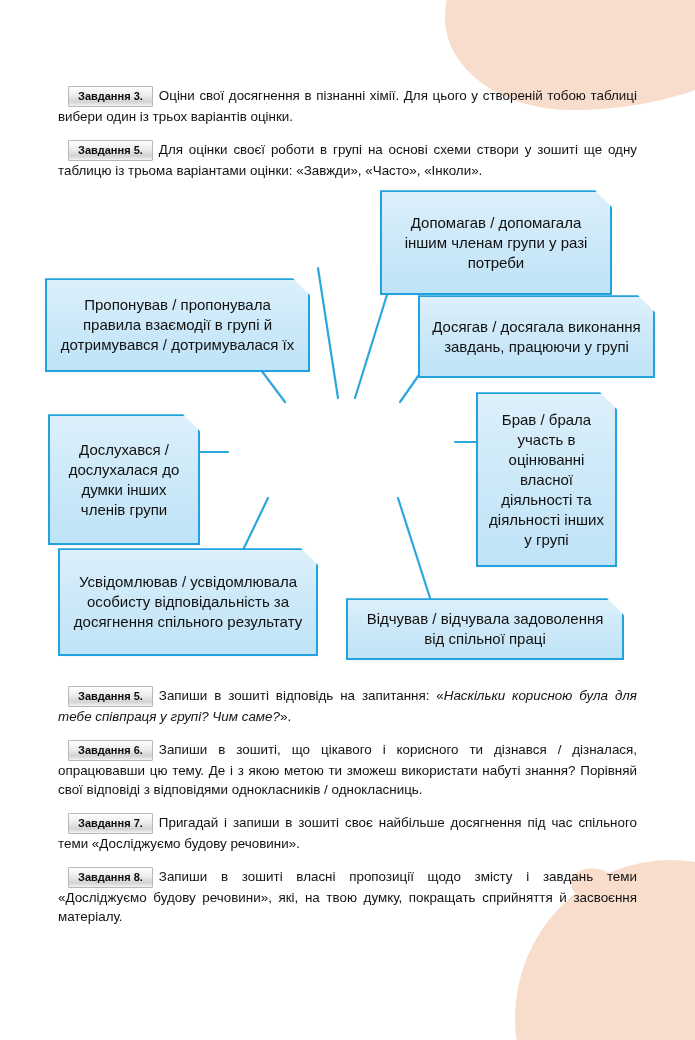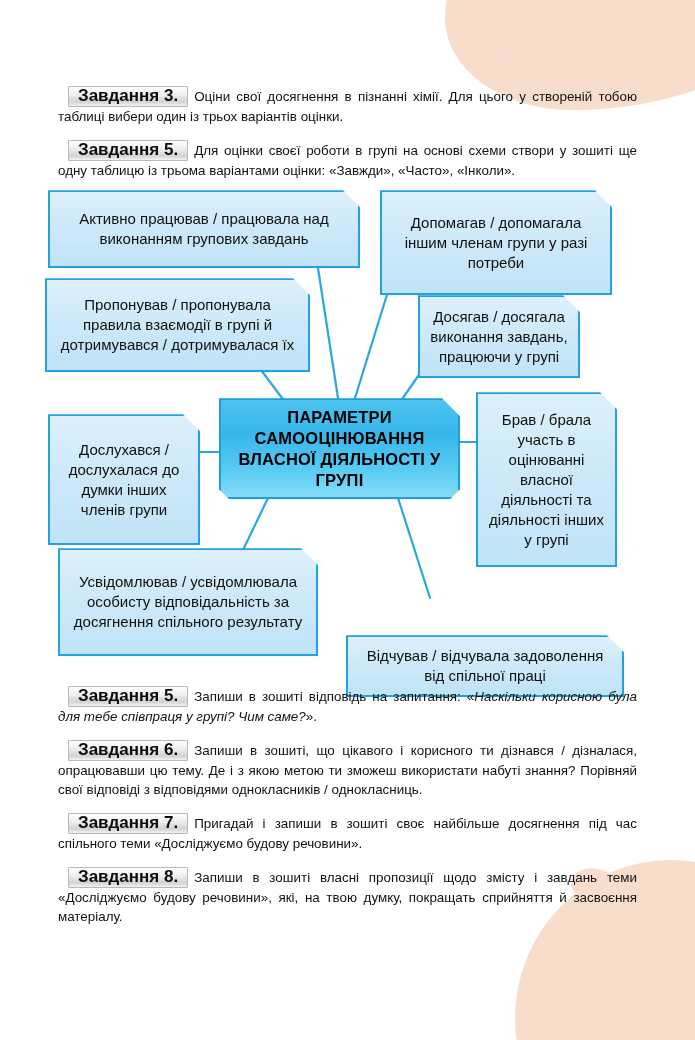--- a/index.html
+++ b/index.html
@@ -59,21 +59,21 @@
     color: #121212;
     text-align: justify;
     margin-bottom: 13px;
     text-indent: 0;
   }
   .task-para.last { margin-bottom: 0; }
 
   .task-tag {
     display: inline-block;
     font-weight: bold;
-    font-size: 17px;
+    font-size: 11px;
     color: #0d0d0d;
     background: linear-gradient(to bottom, #ffffff 0%, #ececec 45%, #d2d2d2 78%, #f3f3f3 100%);
     border: 1px solid #b8b8b8;
     border-radius: 1px;
     padding: 1px 9px 2px 9px;
     margin-right: 6px;
     margin-left: 10px;
     line-height: 16px;
     vertical-align: baseline;
     white-space: nowrap;
@@ -182,53 +182,47 @@
         <line x1="200" y1="272" x2="228" y2="272"></line>
 
         <line x1="455" y1="262" x2="478" y2="262"></line>
 
         <line x1="268" y1="318" x2="243" y2="370"></line>
 
         <line x1="398" y1="318" x2="430" y2="418"></line>
       </g>
     </svg>
 
-    <div class="node" style="left:48px; top:10px; width:312px; height:78px;">
-      <span>Активно працював / працювала над виконанням групових завдань</span>
-    </div>
 
     <div class="node" style="left:380px; top:10px; width:232px; height:105px;">
       <span>Допомагав / допомагала іншим членам групи у разі потреби</span>
     </div>
 
     <div class="node" style="left:45px; top:98px; width:265px; height:94px;">
       <span>Пропонував / пропонувала правила взаємодії в групі й дотримувався / дотримувалася їх</span>
     </div>
 
-    <div class="node" style="left:418px; top:115px; width:162px; height:83px;justify-content:center;">
+    <div class="node" style="left:418px; top:115px; width:237px; height:83px;justify-content:center;">
       <span>Досягав / досягала виконання завдань, працюючи у групі</span>
     </div>
 
     <div class="node" style="left:48px; top:234px; width:152px; height:131px;">
       <span>Дослухався / дослухалася до думки інших членів групи</span>
     </div>
 
     <div class="node" style="left:476px; top:212px; width:141px; height:175px;">
       <span>Брав / брала участь в оцінюванні власної діяльності та діяльності інших у групі</span>
     </div>
 
-    <div class="node center" style="left:219px; top:218px; width:241px; height:101px;">
-      <span>ПАРАМЕТРИ САМООЦІНЮВАННЯ ВЛАСНОЇ ДІЯЛЬНОСТІ У ГРУПІ</span>
-    </div>
 
     <div class="node" style="left:58px; top:368px; width:260px; height:108px;">
       <span>Усвідомлював / усвідомлювала особисту відповідальність за досягнення спільного результату</span>
     </div>
 
-    <div class="node" style="left:346px; top:418px; width:278px; height:62px;margin-top:37px;">
+    <div class="node" style="left:346px; top:418px; width:278px; height:62px;">
       <span>Відчував / відчувала задоволення від спільної праці</span>
     </div>
 
   </div>
 
   <div class="content" style="padding-top:16px;">
 
     <p class="task-para">
       <span class="task-tag">Завдання 5.</span><span>Запиши в зошиті відповідь на запитання: «</span><span class="it">Наскільки корисною була для тебе співпраця у групі? Чим саме?</span><span>».</span>
     </p>

